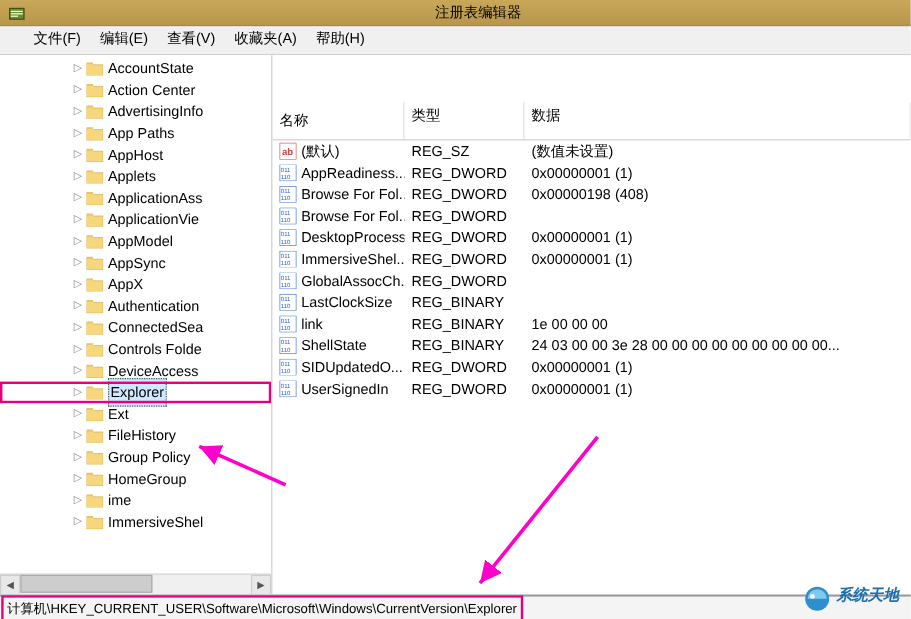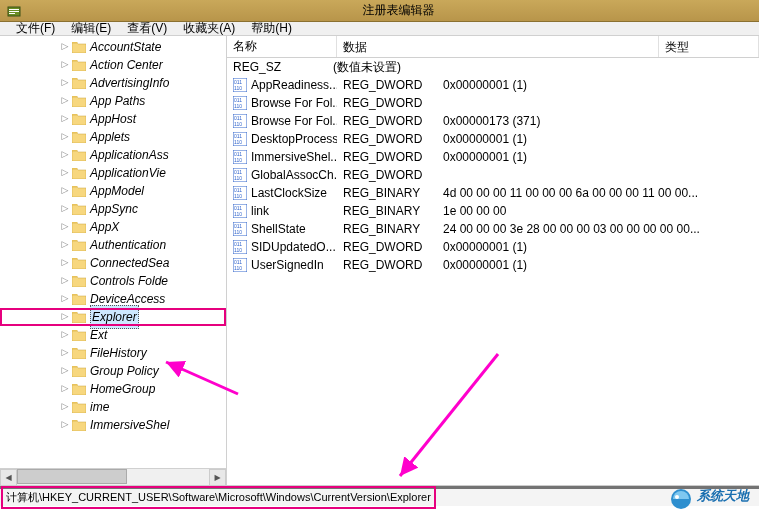--- a/index.html
+++ b/index.html
@@ -1,47 +1,47 @@
 <!DOCTYPE html>
 <html><head>
 <meta charset="utf-8">
 <style>
 * { box-sizing: border-box; margin: 0; padding: 0; }
 body { font-family: "Microsoft YaHei", "Segoe UI", Tahoma, sans-serif; font-size: 12px; background: #fff; width: 759px; height: 516px; overflow: hidden; position: relative; }
 .titlebar { background: linear-gradient(#c9a85a, #b8954a); height: 22px; border-bottom: 1px solid #8a7030; display: flex; align-items: center; gap: 16px; }
 .titlebar-icon { width: 16px; height: 16px; margin-left: 6px; }
 .titlebar-title { flex: 1; text-align: center; font-size: 12px; color: #000; }
-.menubar { background: #f0f0f0; height: 14px; border-bottom: 1px solid #d0d0d0; display: flex; align-items: center; padding: 0 8px; }
+.menubar { background: #f0f0f0; height: 24px; border-bottom: 1px solid #d0d0d0; display: flex; align-items: flex-start; padding: 0 20px; }
 .menu-item { padding: 2px 8px; cursor: default; }
 .main { display: flex; height: 450px; border-bottom: 1px solid #ccc; position: relative; }
 .tree-panel { width: 227px; border-right: 1px solid #d0d0d0; overflow: hidden; position: relative; background: #fff; }
 .tree-scroll { overflow-y: auto; overflow-x: hidden; height: 432px; padding-top: 2px; }
 .tree-row { display: flex; align-items: center; height: 18px; padding-left: 60px; white-space: nowrap; cursor: default; }
 .tree-row.selected { outline: 2px solid #e6007e; outline-offset: -2px; }
 .tree-row.selected .tree-label { background: #cde8ff; border: 1px dotted #555; padding: 4px 1px; }
 .expander { width: 10px; height: 10px; margin-right: 2px; display: inline-block; text-align: center; line-height: 8px; font-size: 9px; color: #888; }
 .folder-icon { width: 14px; height: 12px; display: inline-block; margin-right: 4px; }
 .folder-icon svg { width: 14px; height: 12px; display: block; }
-.tree-label { font-size: 12px; color: #000; font-style: italic; }
+.tree-label { font-size: 12px; color: #000; }
 .tree-hscroll { height: 17px; background: #f0f0f0; border-top: 1px solid #d0d0d0; display: flex; align-items: center; }
 .hscroll-btn { width: 17px; height: 17px; background: #e8e8e8; border: 1px solid #ccc; display: flex; align-items: center; justify-content: center; font-size: 8px; color: #555; }
 .hscroll-track { flex: 1; height: 17px; background: #f0f0f0; position: relative; }
 .hscroll-thumb { width: 110px; height: 15px; background: #cdcdcd; border: 1px solid #aaa; position: absolute; left: 0; top: 0; }
 .list-panel { flex: 1; background: #fff; overflow: hidden; }
-.list-header { display: flex; height: 22px; border-bottom: 1px solid #d0d0d0; background: #fff; }
+.list-header { display: flex; height: 32px; border-bottom: 1px solid #d0d0d0; background: #fff; margin-top: 39px; }
 .list-header-cell { padding: 3px 6px; border-right: 1px solid #e0e0e0; font-size: 12px; color: #000; }
 .list-body { overflow: auto; height: 428px; }
 .list-row { display: flex; height: 18px; align-items: center; cursor: default; }
 .list-cell { padding: 0 6px; font-size: 12px; color: #000; overflow: hidden; text-overflow: ellipsis; white-space: nowrap; }
 .col-name { width: 110px; display: flex; align-items: center; }
 .col-type { width: 100px; }
 .col-data { flex: 1; }
 .value-icon { width: 14px; height: 14px; margin-right: 4px; display: inline-block; flex-shrink: 0; }
 .value-icon svg { width: 14px; height: 14px; display: block; }
-.statusbar { height: 20px; border-top: 3px solid #737373; display: flex; align-items: flex-end; padding: 0 4px; background: #f4f4f4; }
+.statusbar { height: 20px; border-top: 1px solid #737373; display: flex; align-items: flex-end; padding: 0 4px; background: #f4f4f4; }
 .statusbar-path { font-size: 11px; color: #000; outline: 2px solid #e6007e; outline-offset: 1px; padding: 1px 2px; }
 .watermark { position: absolute; right: 10px; bottom: 5px; display: flex; }
 .watermark-icon { width: 24px; height: 24px; margin-right: 4px; }
 .watermark-text { font-size: 13px; color: #1a6fb0; font-style: italic; font-weight: bold; }
 .arrow { position: absolute; pointer-events: none; }
 .arrow svg { display: block; }
 </style>
 </head>
 <body>
 
@@ -293,25 +293,34 @@
       <div class="hscroll-btn">◀</div>
       <div class="hscroll-track">
         <div class="hscroll-thumb"></div>
       </div>
       <div class="hscroll-btn">▶</div>
     </div>
   </div>
   <div class="list-panel">
     <div class="list-header">
       <div class="list-header-cell col-name">名称</div>
+      <div class="list-header-cell col-type">类型</div>
       <div class="list-header-cell col-data">数据</div>
-      <div class="list-header-cell col-type">类型</div>
     </div>
     <div class="list-body" id="list-body">
         <div class="list-row">
+          <div class="list-cell col-name">
+            <span class="value-icon">
+              <svg viewBox="0 0 14 14">
+                <rect x="0" y="0" width="14" height="14" fill="#fff" stroke="#c44" stroke-width="1"></rect>
+                <text x="2" y="10" font-size="8" fill="#c44" font-weight="bold">ab</text>
+              </svg>
+            </span>
+            <span>(默认)</span>
+          </div>
           <div class="list-cell col-type">REG_SZ</div>
           <div class="list-cell col-data">(数值未设置)</div>
         </div>
         <div class="list-row">
           <div class="list-cell col-name">
             <span class="value-icon">
               <svg viewBox="0 0 14 14">
                 <rect x="0" y="0" width="14" height="14" fill="#fff" stroke="#36c" stroke-width="1"></rect>
                 <text x="1" y="6" font-size="5" fill="#36c">011</text>
                 <text x="1" y="12" font-size="5" fill="#36c">110</text>
@@ -327,34 +336,34 @@
             <span class="value-icon">
               <svg viewBox="0 0 14 14">
                 <rect x="0" y="0" width="14" height="14" fill="#fff" stroke="#36c" stroke-width="1"></rect>
                 <text x="1" y="6" font-size="5" fill="#36c">011</text>
                 <text x="1" y="12" font-size="5" fill="#36c">110</text>
               </svg>
             </span>
             <span>Browse For Fol...</span>
           </div>
           <div class="list-cell col-type">REG_DWORD</div>
+          <div class="list-cell col-data">0x00000198 (408)</div>
         </div>
         <div class="list-row">
           <div class="list-cell col-name">
             <span class="value-icon">
               <svg viewBox="0 0 14 14">
                 <rect x="0" y="0" width="14" height="14" fill="#fff" stroke="#36c" stroke-width="1"></rect>
                 <text x="1" y="6" font-size="5" fill="#36c">011</text>
                 <text x="1" y="12" font-size="5" fill="#36c">110</text>
               </svg>
             </span>
             <span>Browse For Fol...</span>
           </div>
           <div class="list-cell col-type">REG_DWORD</div>
-          <div class="list-cell col-data">0x00000173 (371)</div>
         </div>
         <div class="list-row">
           <div class="list-cell col-name">
             <span class="value-icon">
               <svg viewBox="0 0 14 14">
                 <rect x="0" y="0" width="14" height="14" fill="#fff" stroke="#36c" stroke-width="1"></rect>
                 <text x="1" y="6" font-size="5" fill="#36c">011</text>
                 <text x="1" y="12" font-size="5" fill="#36c">110</text>
               </svg>
             </span>
@@ -395,21 +404,20 @@
             <span class="value-icon">
               <svg viewBox="0 0 14 14">
                 <rect x="0" y="0" width="14" height="14" fill="#fff" stroke="#36c" stroke-width="1"></rect>
                 <text x="1" y="6" font-size="5" fill="#36c">011</text>
                 <text x="1" y="12" font-size="5" fill="#36c">110</text>
               </svg>
             </span>
             <span>LastClockSize</span>
           </div>
           <div class="list-cell col-type">REG_BINARY</div>
-          <div class="list-cell col-data">4d 00 00 00 11 00 00 00 6a 00 00 00 11 00 00...</div>
         </div>
         <div class="list-row">
           <div class="list-cell col-name">
             <span class="value-icon">
               <svg viewBox="0 0 14 14">
                 <rect x="0" y="0" width="14" height="14" fill="#fff" stroke="#36c" stroke-width="1"></rect>
                 <text x="1" y="6" font-size="5" fill="#36c">011</text>
                 <text x="1" y="12" font-size="5" fill="#36c">110</text>
               </svg>
             </span>
@@ -423,21 +431,21 @@
             <span class="value-icon">
               <svg viewBox="0 0 14 14">
                 <rect x="0" y="0" width="14" height="14" fill="#fff" stroke="#36c" stroke-width="1"></rect>
                 <text x="1" y="6" font-size="5" fill="#36c">011</text>
                 <text x="1" y="12" font-size="5" fill="#36c">110</text>
               </svg>
             </span>
             <span>ShellState</span>
           </div>
           <div class="list-cell col-type">REG_BINARY</div>
-          <div class="list-cell col-data">24 00 00 00 3e 28 00 00 00 03 00 00 00 00 00...</div>
+          <div class="list-cell col-data">24 03 00 00 3e 28 00 00 00 00 00 00 00 00 00...</div>
         </div>
         <div class="list-row">
           <div class="list-cell col-name">
             <span class="value-icon">
               <svg viewBox="0 0 14 14">
                 <rect x="0" y="0" width="14" height="14" fill="#fff" stroke="#36c" stroke-width="1"></rect>
                 <text x="1" y="6" font-size="5" fill="#36c">011</text>
                 <text x="1" y="12" font-size="5" fill="#36c">110</text>
               </svg>
             </span>

